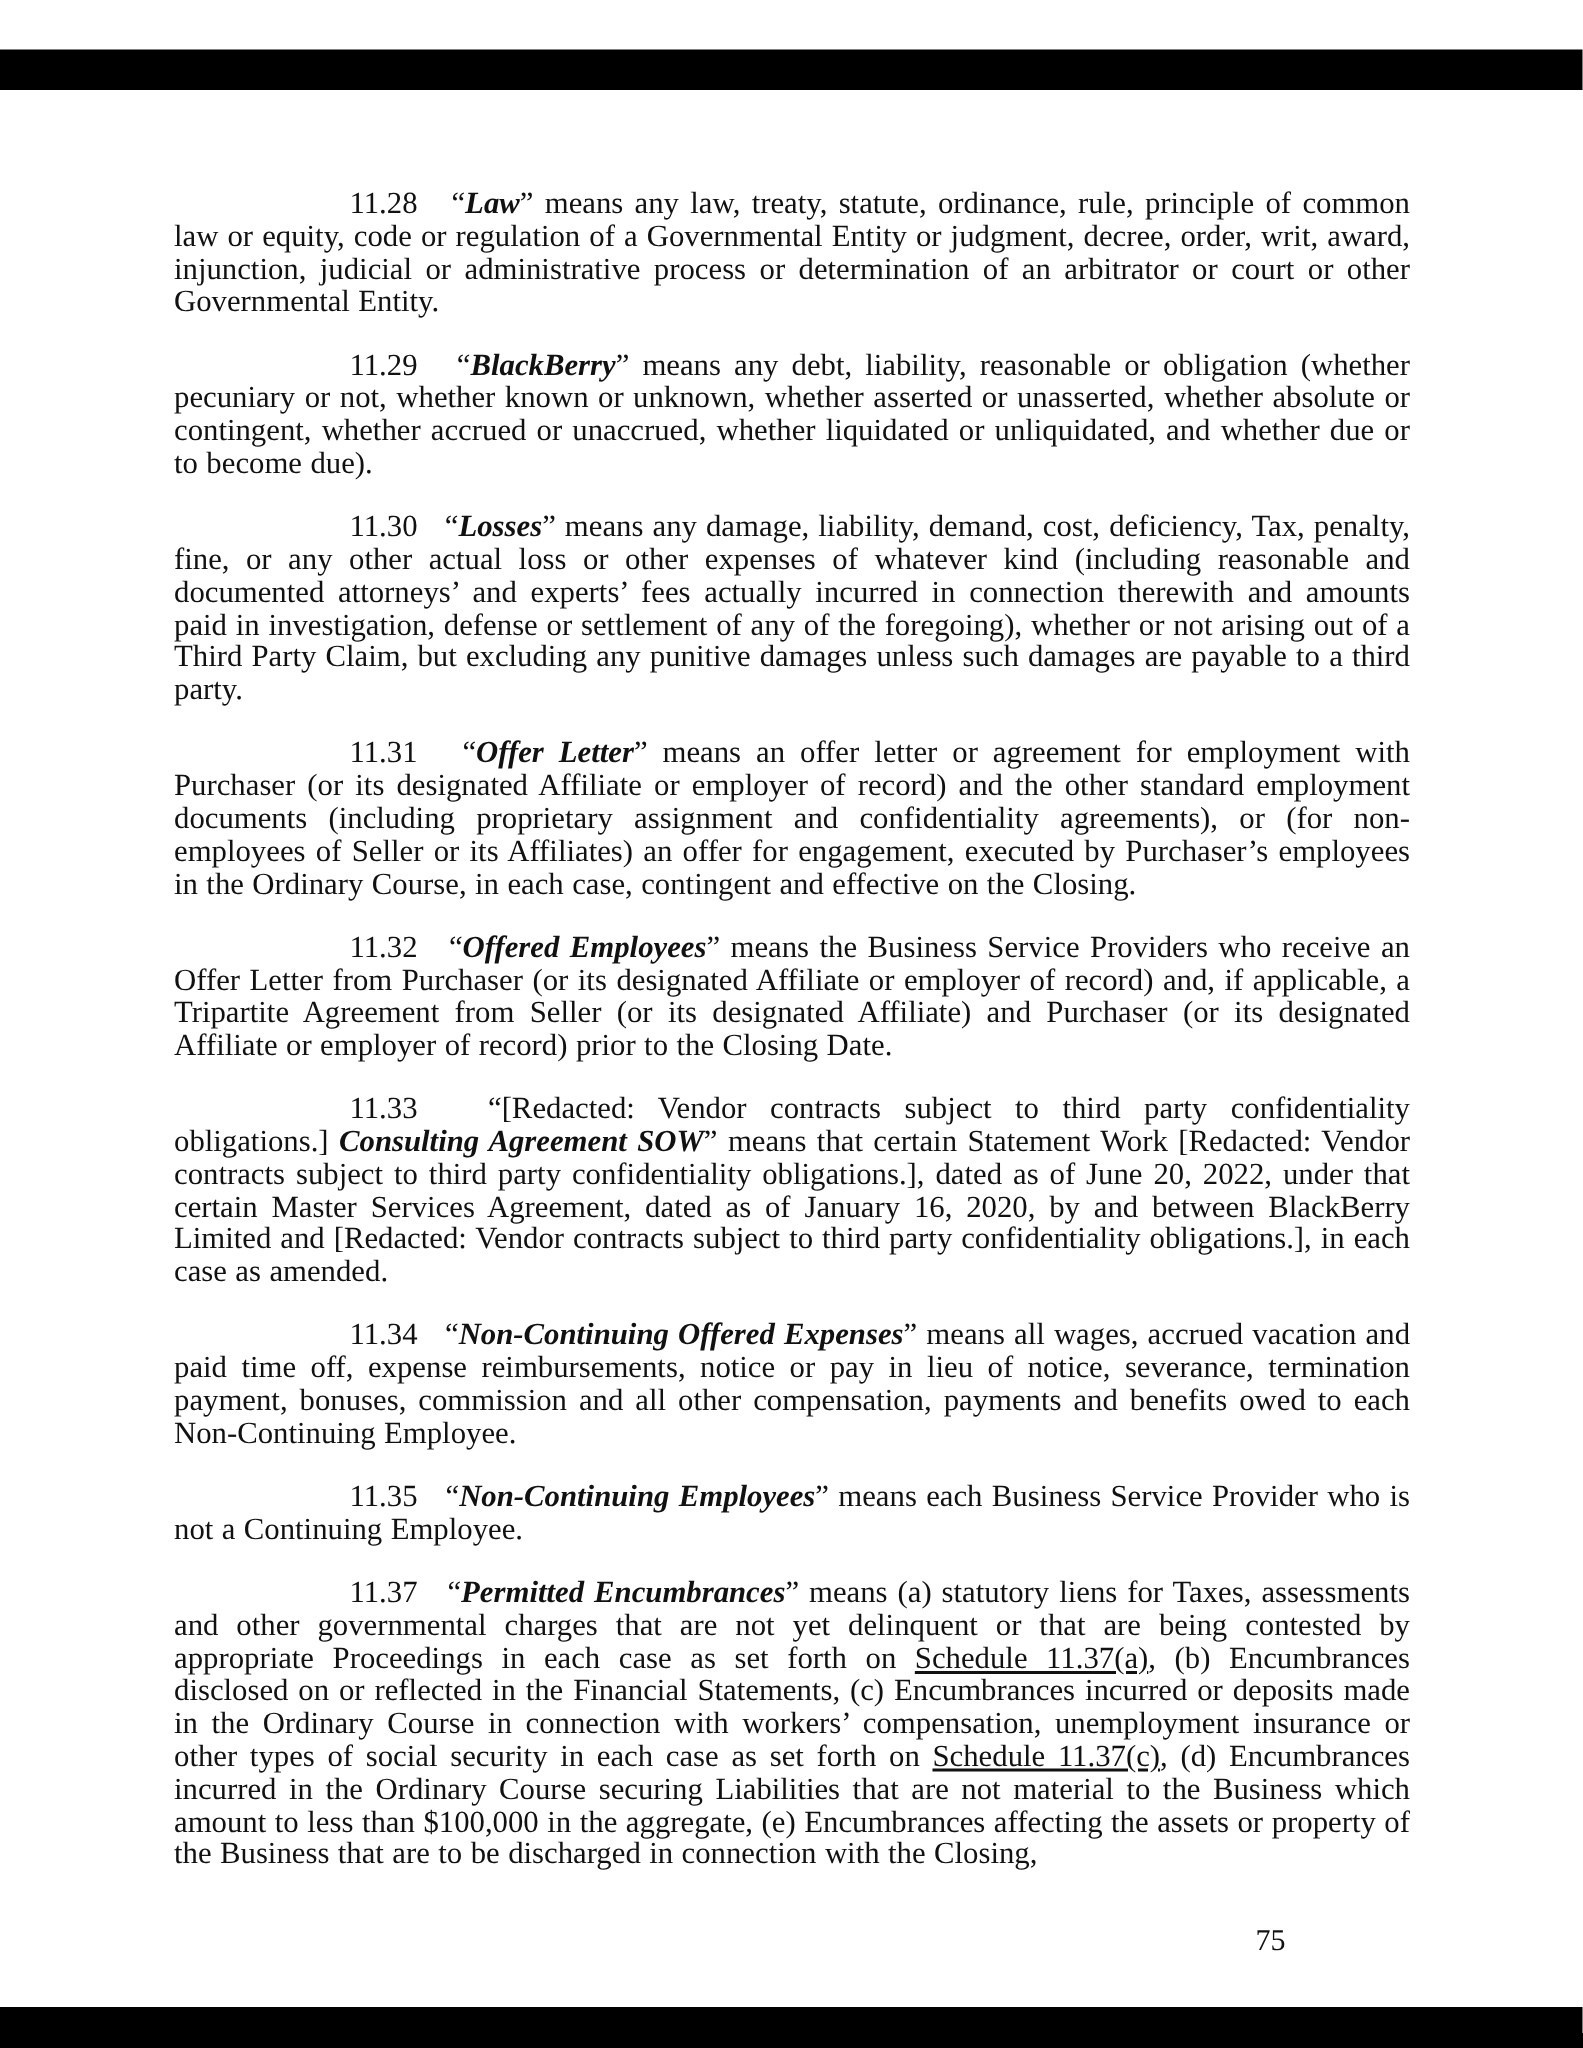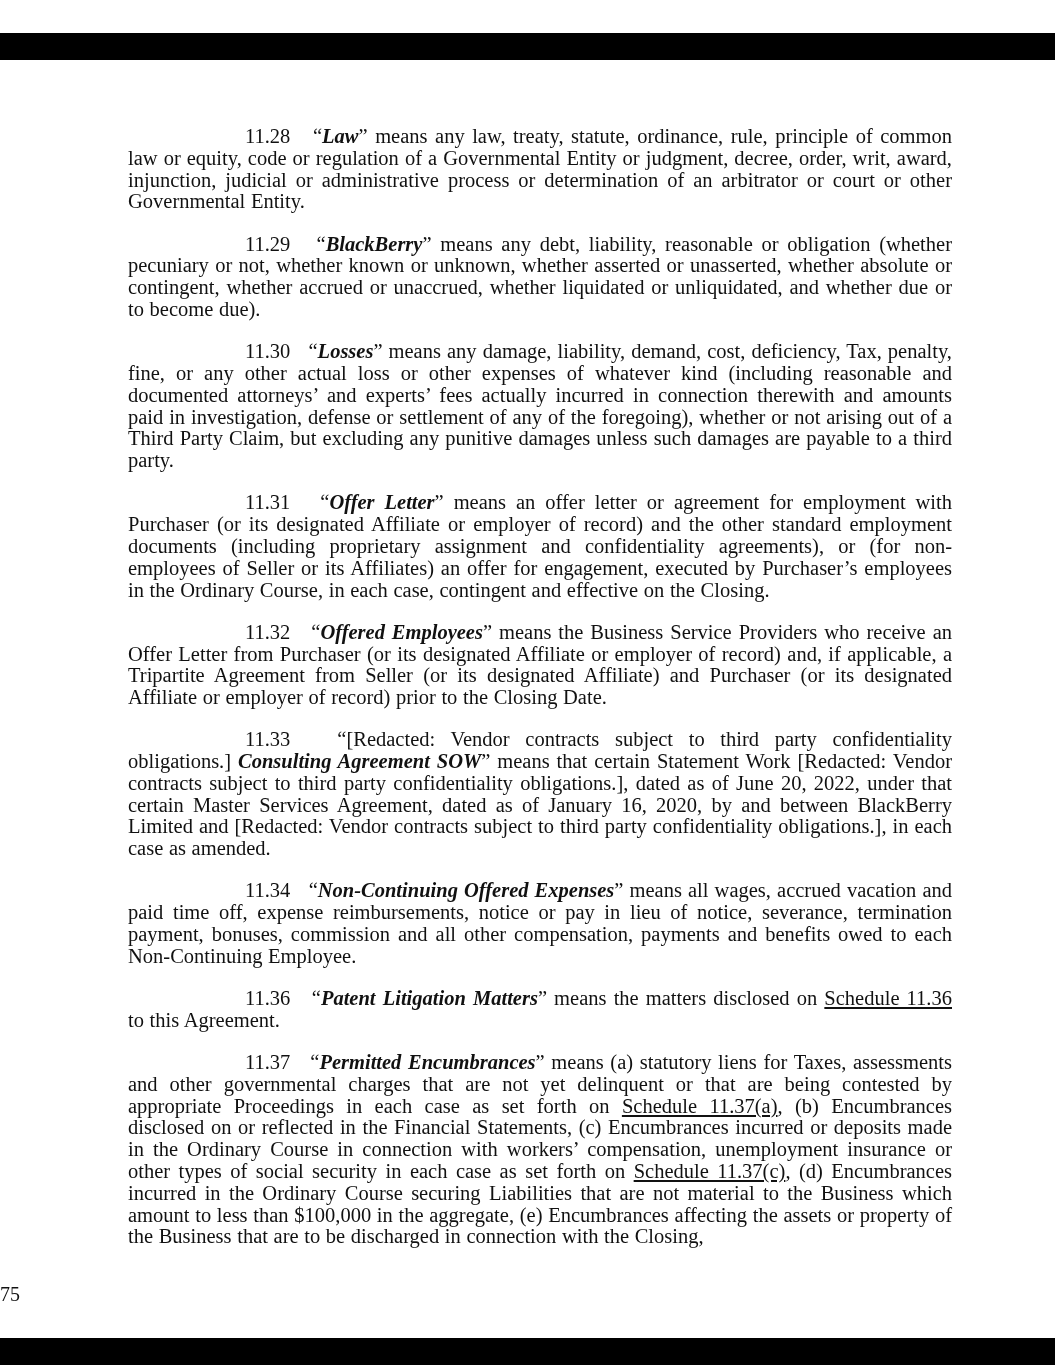--- a/index.html
+++ b/index.html
@@ -15,55 +15,54 @@
     position: absolute;
     left: 0; width: 1055px; height: 27px;
     background: #000000;
   }
   #bar-top { top: 33px; }
   #bar-bottom { top: 1338px; }
   #doc-body {
     position: absolute;
     left: 116px; top: 126px;
     width: 824px;
-    margin-left: 12px;
   }
   .para {
     font-size: 20.5px;
     line-height: 21.8px;
     text-align: justify;
     text-indent: 117px;
     margin: 0 0 20.4px 0;
     word-spacing: 0.5px;
   }
   .term { font-weight: bold; font-style: italic; }
   .u { text-decoration: underline; }
   #page-footer {
     position: absolute;
     left: 0; top: 1283px;
     width: 857px;
-    text-align: left;
+    text-align: right;
     font-size: 20px;
     line-height: 22px;
   }
 </style>
 </head>
 <body style="background: rgb(255, 255, 255);">
 
 <div id="bar-top" class="scan-bar" style="background: rgb(0, 0, 0);"></div>
 
 <div id="doc-body">
     <div class="para"><span>11.28&nbsp;&nbsp;&nbsp;“</span><span class="term">Law</span><span>” means any law, treaty, statute, ordinance, rule, principle of common law or equity, code or regulation of a Governmental Entity or judgment, decree, order, writ, award, injunction, judicial or administrative process or determination of an arbitrator or court or other Governmental Entity.</span></div>
     <div class="para"><span>11.29&nbsp;&nbsp;&nbsp;“</span><span class="term">BlackBerry</span><span>” means any debt, liability, reasonable or obligation (whether pecuniary or not, whether known or unknown, whether asserted or unasserted, whether absolute or contingent, whether accrued or unaccrued, whether liquidated or unliquidated, and whether due or to become due).</span></div>
     <div class="para"><span>11.30&nbsp;&nbsp;&nbsp;“</span><span class="term">Losses</span><span>” means any damage, liability, demand, cost, deficiency, Tax, penalty, fine, or any other actual loss or other expenses of whatever kind (including reasonable and documented attorneys’ and experts’ fees actually incurred in connection therewith and amounts paid in investigation, defense or settlement of any of the foregoing), whether or not arising out of a Third Party Claim, but excluding any punitive damages unless such damages are payable to a third party.</span></div>
     <div class="para"><span>11.31&nbsp;&nbsp;&nbsp;“</span><span class="term">Offer Letter</span><span>” means an offer letter or agreement for employment with Purchaser (or its designated Affiliate or employer of record) and the other standard employment documents (including proprietary assignment and confidentiality agreements), or (for non-employees of Seller or its Affiliates) an offer for engagement, executed by Purchaser’s employees in the Ordinary Course, in each case, contingent and effective on the Closing.</span></div>
     <div class="para"><span>11.32&nbsp;&nbsp;&nbsp;“</span><span class="term">Offered Employees</span><span>” means the Business Service Providers who receive an Offer Letter from Purchaser (or its designated Affiliate or employer of record) and, if applicable, a Tripartite Agreement from Seller (or its designated Affiliate) and Purchaser (or its designated Affiliate or employer of record) prior to the Closing Date.</span></div>
     <div class="para"><span>11.33&nbsp;&nbsp;&nbsp;“[Redacted: Vendor contracts subject to third party confidentiality obligations.] </span><span class="term">Consulting Agreement SOW</span><span>” means that certain Statement Work [Redacted: Vendor contracts subject to third party confidentiality obligations.], dated as of June 20, 2022, under that certain Master Services Agreement, dated as of January 16, 2020, by and between BlackBerry Limited and [Redacted: Vendor contracts subject to third party confidentiality obligations.], in each case as amended.</span></div>
     <div class="para"><span>11.34&nbsp;&nbsp;&nbsp;“</span><span class="term">Non-Continuing Offered Expenses</span><span>” means all wages, accrued vacation and paid time off, expense reimbursements, notice or pay in lieu of notice, severance, termination payment, bonuses, commission and all other compensation, payments and benefits owed to each Non-Continuing Employee.</span></div>
-    <div class="para"><span>11.36&nbsp;&nbsp;&nbsp;“</span><span class="term">Patent Litigation Matters</span><span>” means the matters disclosed on </span><span class="u">Schedule 11.36</span><span> to this Agreement.</span></div>
+    <div class="para"><span>11.35&nbsp;&nbsp;&nbsp;“</span><span class="term">Non-Continuing Employees</span><span>” means each Business Service Provider who is not a Continuing Employee.</span></div>
     <div class="para"><span>11.37&nbsp;&nbsp;&nbsp;“</span><span class="term">Permitted Encumbrances</span><span>” means (a) statutory liens for Taxes, assessments and other governmental charges that are not yet delinquent or that are being contested by appropriate Proceedings in each case as set forth on </span><span class="u">Schedule 11.37(a)</span><span>, (b) Encumbrances disclosed on or reflected in the Financial Statements, (c) Encumbrances incurred or deposits made in the Ordinary Course in connection with workers’ compensation, unemployment insurance or other types of social security in each case as set forth on </span><span class="u">Schedule 11.37(c)</span><span>, (d) Encumbrances incurred in the Ordinary Course securing Liabilities that are not material to the Business which amount to less than $100,000 in the aggregate, (e) Encumbrances affecting the assets or property of the Business that are to be discharged in connection with the Closing,</span></div>
   </div>
 
 <div id="page-footer">
   <span>75</span>
 </div>
 
 <div id="bar-bottom" class="scan-bar" style="background: rgb(0, 0, 0);"></div>
 
 </body></html>

